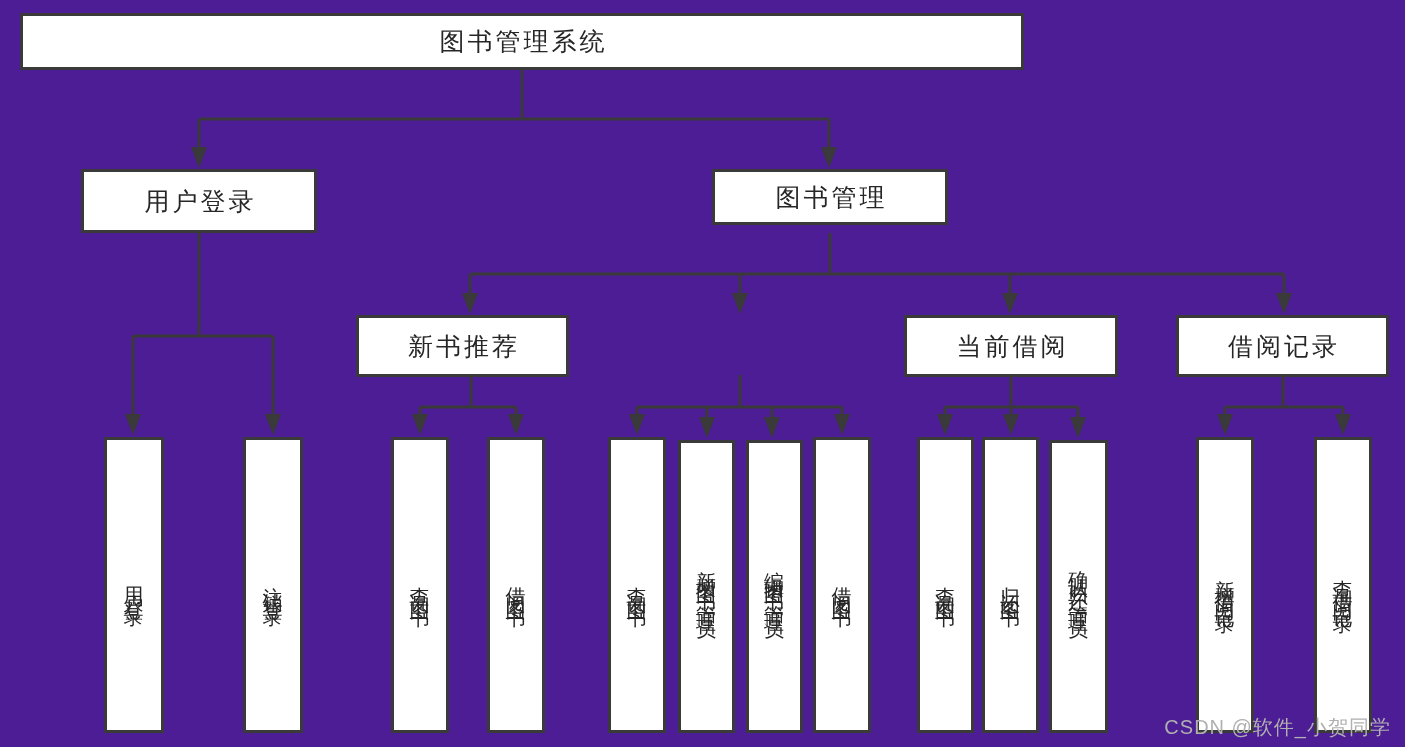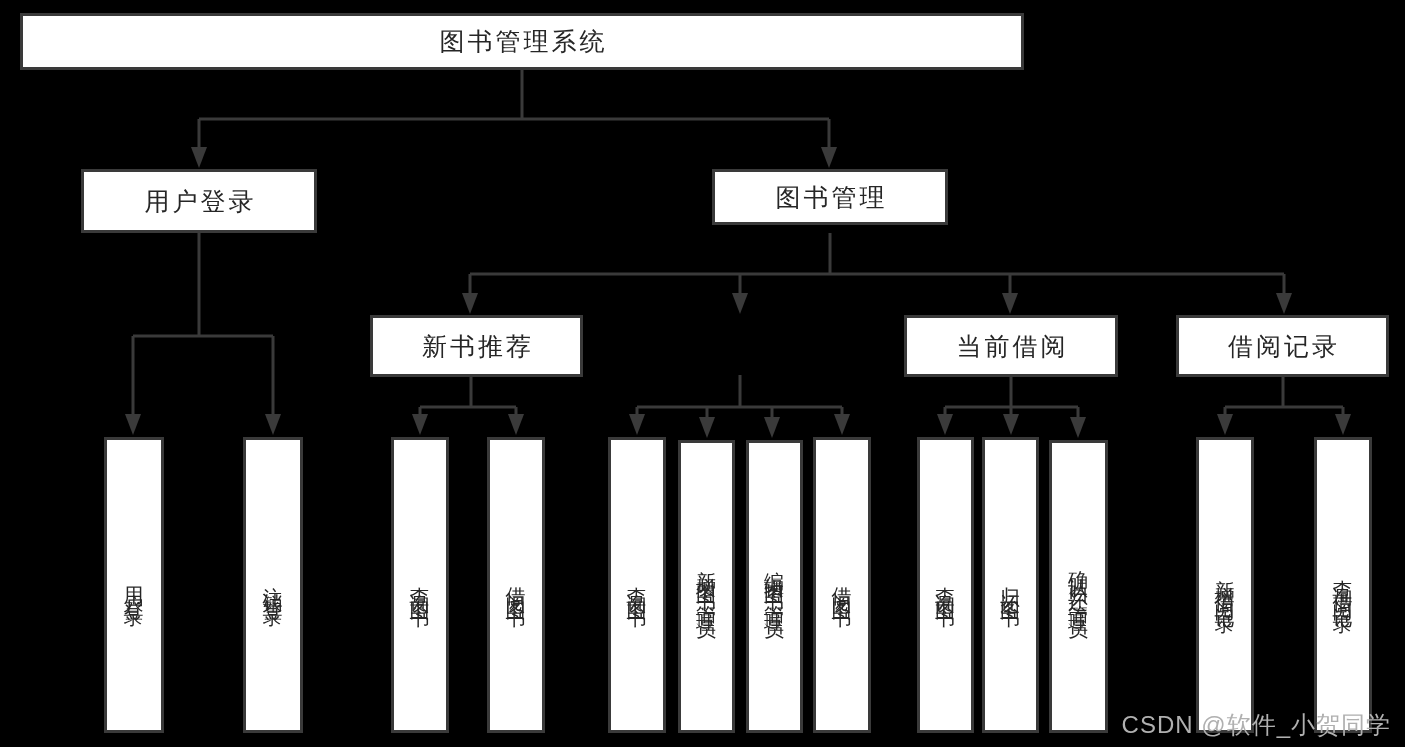--- a/index.html
+++ b/index.html
@@ -5,21 +5,21 @@
   html, body {
     margin: 0;
     padding: 0;
     background: #ffffff;
     font-family: "Liberation Sans", "DejaVu Sans", sans-serif;
   }
   .stage {
     position: relative;
     width: 1405px;
     height: 747px;
-    background: #000000;
+    background: #4c1d95;
     overflow: hidden;
   }
   .connectors {
     position: absolute;
     left: 0;
     top: 0;
     z-index: 1;
   }
   .node {
     position: absolute;
@@ -41,31 +41,31 @@
   .vbox {
     writing-mode: vertical-rl;
     font-size: 20px;
     letter-spacing: 7px;
     line-height: 1;
   }
   .watermark {
     position: absolute;
     right: 14px;
     bottom: 6px;
-    font-size: 24px;
+    font-size: 20px;
     color: #b0b0b0;
     letter-spacing: 1px;
     z-index: 3;
     white-space: nowrap;
   }
   
   #n-root            { left: 20px;   top: 13px;  width: 1004px; height: 57px; }
   #n-user-login      { left: 81px;   top: 169px; width: 236px;  height: 64px; }
   #n-book-mgmt       { left: 712px;  top: 169px; width: 236px;  height: 56px; }
-  #n-new-book-rec    { left: 370px;  top: 315px; width: 213px;  height: 62px; }
+  #n-new-book-rec    { left: 356px;  top: 315px; width: 213px;  height: 62px; }
   #n-book-borrow     { left: 633px;  top: 314px; width: 215px;  height: 62px; }
   #n-current-borrow  { left: 904px;  top: 315px; width: 214px;  height: 62px; }
   #n-borrow-records  { left: 1176px; top: 315px; width: 213px;  height: 62px; }
   #l-user-login      { left: 104px;  top: 437px; width: 60px; height: 296px; }
   #l-logout          { left: 243px;  top: 437px; width: 60px; height: 296px; }
   #l-query-book-1    { left: 391px;  top: 437px; width: 58px; height: 296px; }
   #l-borrow-book-1   { left: 487px;  top: 437px; width: 58px; height: 296px; }
   #l-query-book-2    { left: 608px;  top: 437px; width: 58px; height: 296px; }
   #l-add-book        { left: 678px;  top: 440px; width: 57px; height: 293px; }
   #l-edit-book       { left: 746px;  top: 440px; width: 57px; height: 293px; }

